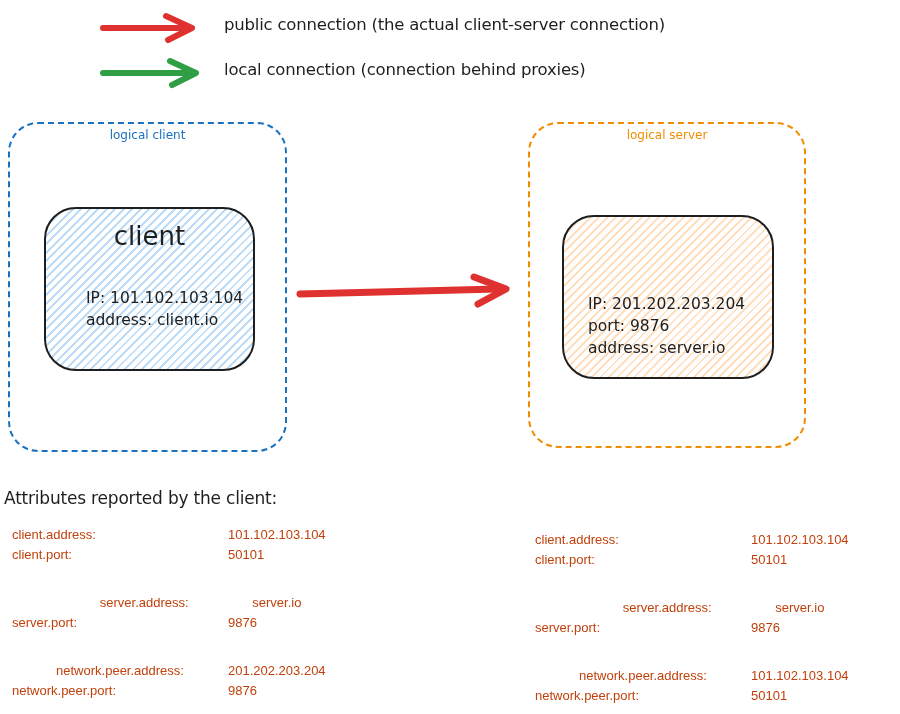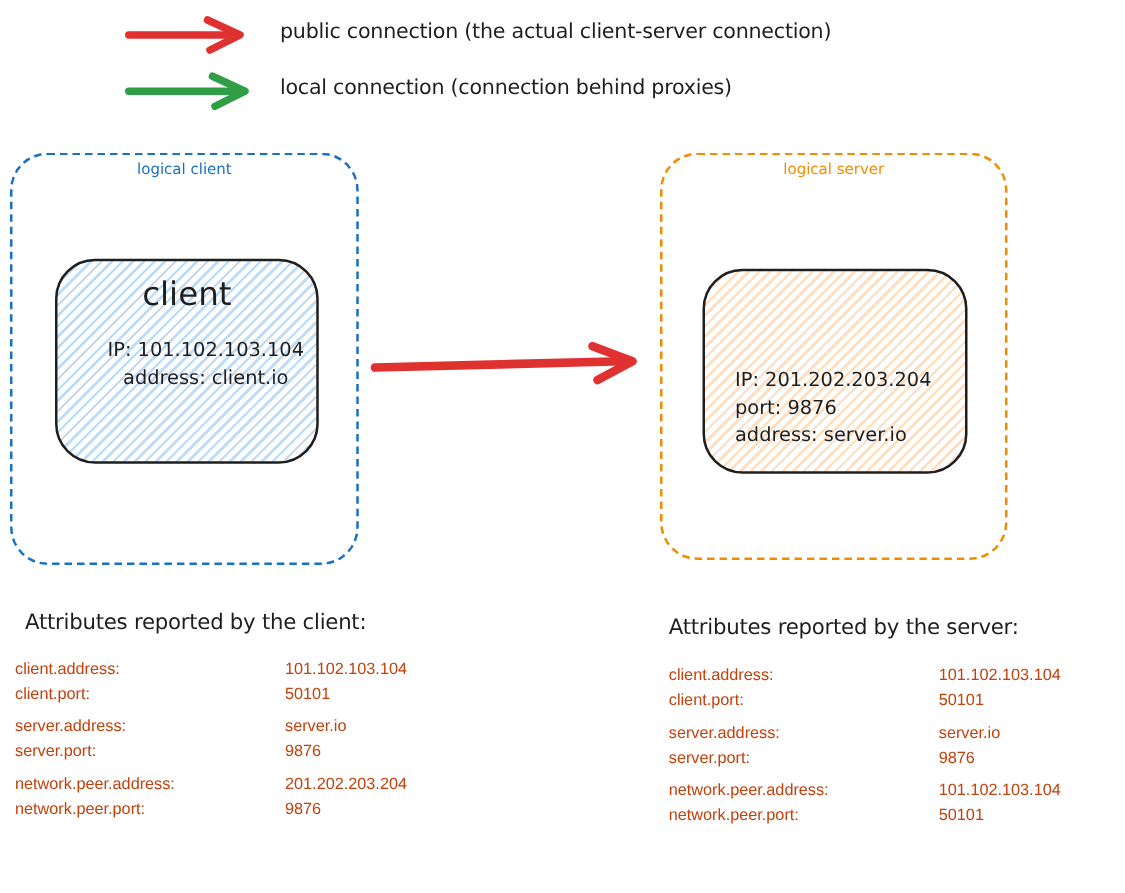--- a/index.html
+++ b/index.html
@@ -30,21 +30,21 @@
   }
   .node-client{background:repeating-linear-gradient(135deg,var(--client_fill,#cde6fa) 0 2px,#ffffff 2px 6px);}
   .node-server{background:repeating-linear-gradient(135deg,var(--server_fill,#ffe5c9) 0 2px,#ffffff 2px 6px);}
   .node-title{position:absolute;top:12px;left:0;width:100%;text-align:center;font-size:26px;color:var(--ink,#1e1e1e);}
   .node-lines{position:absolute;font-size:15.5px;line-height:22px;color:var(--ink,#1e1e1e);white-space:nowrap;}
 
   
   .attr-heading{font-size:17px;letter-spacing:-0.2px;white-space:nowrap;color:var(--ink,#1e1e1e);}
   .attr-rows{font-family:Liberation Sans, sans-serif;font-size:13px;line-height:19.5px;color:#c2410c;}
   .attr-row{white-space:nowrap;}
-  .attr-row.gap-before{margin-top:7px;}
+  .attr-row.gap-before{margin-top:29px;text-align:center;}
   .attr-key{display:inline-block;width:216px;}
 </style>
 </head>
 <body>
 
 <div class="canvas">
 
   <div class="abs" style="left:98px;top:13px;">
     <svg class="arrow-svg" width="102" height="30" viewBox="0 0 102 30">
       <path class="arrow-shaft arrow-red" d="M5 15 L86 15" stroke-width="6"></path>
@@ -58,21 +58,21 @@
       <path class="arrow-shaft arrow-green" d="M5 15 L90 15" stroke-width="6"></path>
       <path class="arrow-head arrow-green" d="M72 3 L98 15 L74 27" stroke-width="6"></path>
     </svg>
   </div>
   <div class="abs legend-label" style="left:224px;top:60px;">local connection (connection behind proxies)</div>
 
   <div class="abs group-box group-client" style="left:8px;top:122px;width:279px;height:330px;">
     <div class="group-label">logical client</div>
     <div class="node node-client" style="position:absolute;left:34px;top:83px;width:211px;height:164px;">
       <div class="node-title">client</div>
-      <div class="node-lines" style="left:40px;top:60px;text-align:center;">
+      <div class="node-lines" style="left:40px;top:78px;">
         <div>IP: 101.102.103.104</div>
         <div>address: client.io</div>
       </div>
     </div>
   </div>
 
   <div class="abs" style="left:294px;top:272px;">
     <svg class="arrow-svg" width="228" height="38" viewBox="0 0 228 38">
       <path class="arrow-shaft arrow-red" d="M6 22 L204 17" stroke-width="7"></path>
       <path class="arrow-head arrow-red" d="M180 5 L212 17 L184 32" stroke-width="7"></path>
@@ -83,21 +83,21 @@
     <div class="group-label">logical server</div>
     <div class="node node-server" style="position:absolute;left:32px;top:91px;width:212px;height:164px;">
       <div class="node-lines" style="left:24px;top:76px;">
         <div>IP: 201.202.203.204</div>
         <div>port: 9876</div>
         <div>address: server.io</div>
       </div>
     </div>
   </div>
 
-  <div class="abs attr-heading" style="left:20px;top:488px;text-align:center;">Attributes reported by the client:</div>
+  <div class="abs attr-heading" style="left:4px;top:488px;text-align:center;">Attributes reported by the client:</div>
   <div class="abs attr-rows" style="left:12px;top:525px;">
     <div class="attr-row">
       <span class="attr-key">client.address:</span><span class="attr-val">101.102.103.104</span>
     </div>
     <div class="attr-row">
       <span class="attr-key">client.port:</span><span class="attr-val">50101</span>
     </div>
     <div class="attr-row gap-before">
       <span class="attr-key">server.address:</span><span class="attr-val">server.io</span>
     </div>
@@ -105,21 +105,20 @@
       <span class="attr-key">server.port:</span><span class="attr-val">9876</span>
     </div>
     <div class="attr-row gap-before">
       <span class="attr-key">network.peer.address:</span><span class="attr-val">201.202.203.204</span>
     </div>
     <div class="attr-row">
       <span class="attr-key">network.peer.port:</span><span class="attr-val">9876</span>
     </div>
   </div>
 
-  <div class="abs attr-heading" style="left:535px;top:492px;">Attributes reported by the server:</div>
   <div class="abs attr-rows" style="left:535px;top:530px;">
     <div class="attr-row">
       <span class="attr-key">client.address:</span><span class="attr-val">101.102.103.104</span>
     </div>
     <div class="attr-row">
       <span class="attr-key">client.port:</span><span class="attr-val">50101</span>
     </div>
     <div class="attr-row gap-before">
       <span class="attr-key">server.address:</span><span class="attr-val">server.io</span>
     </div>

